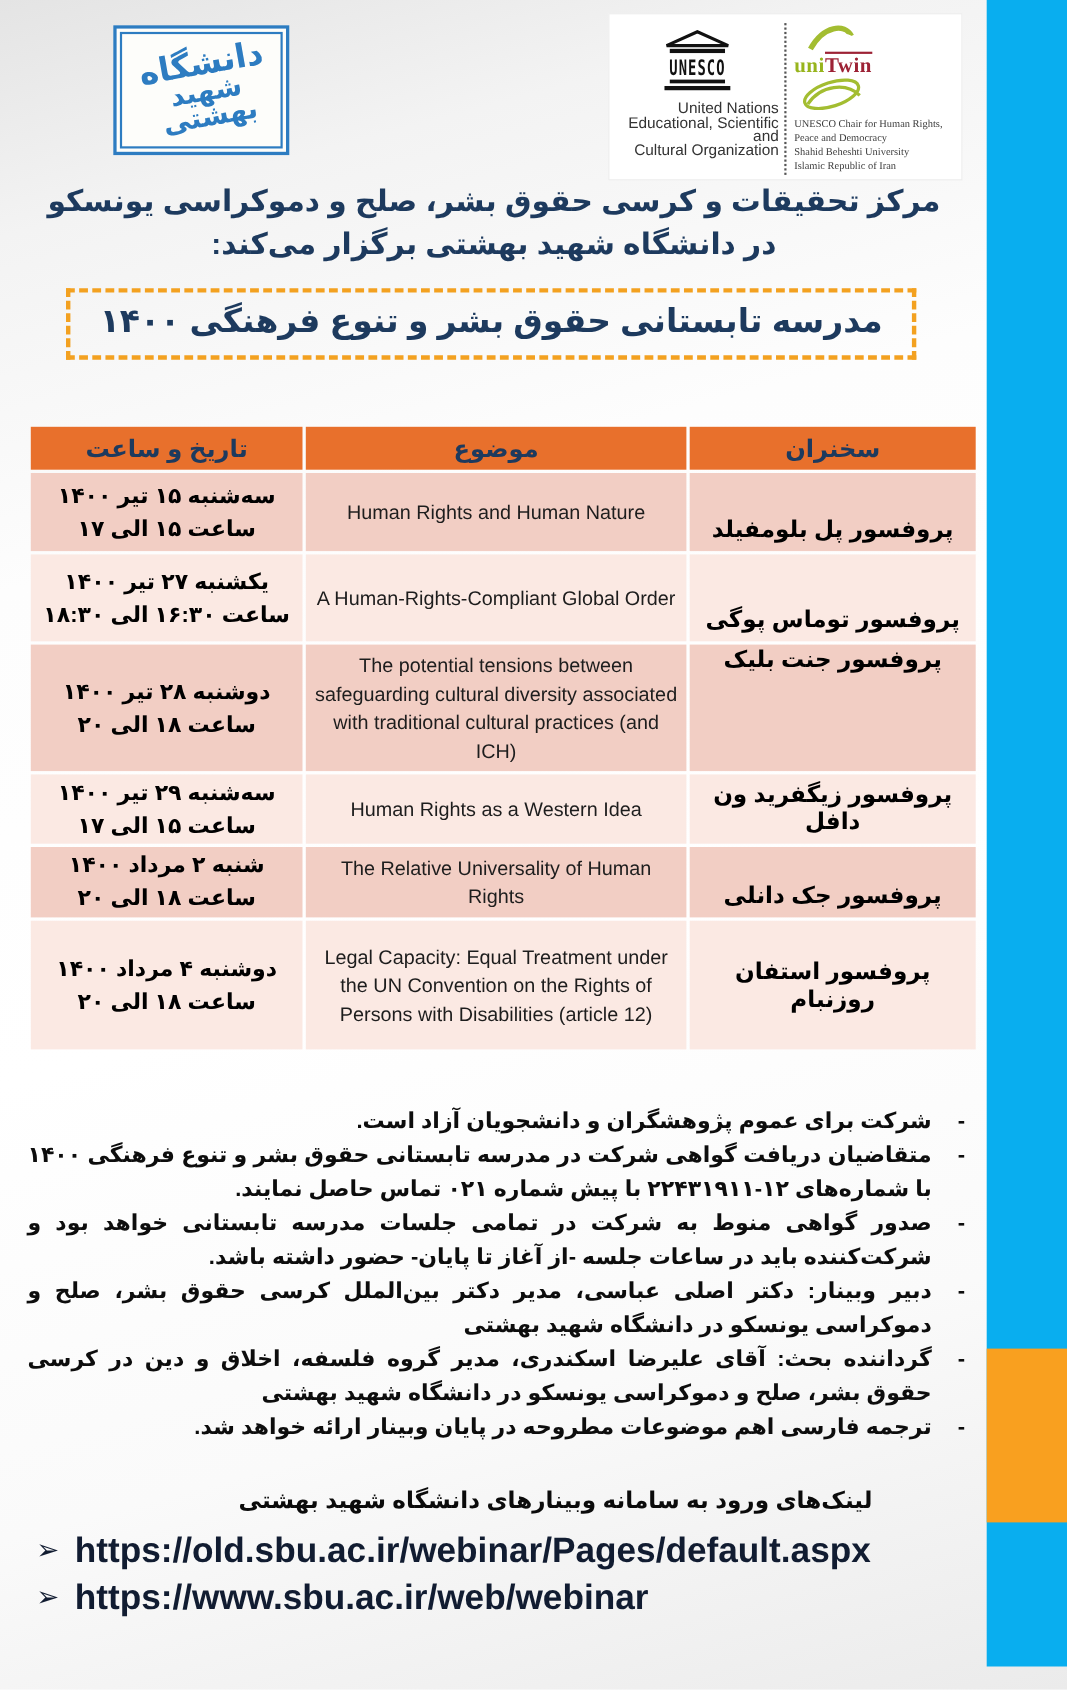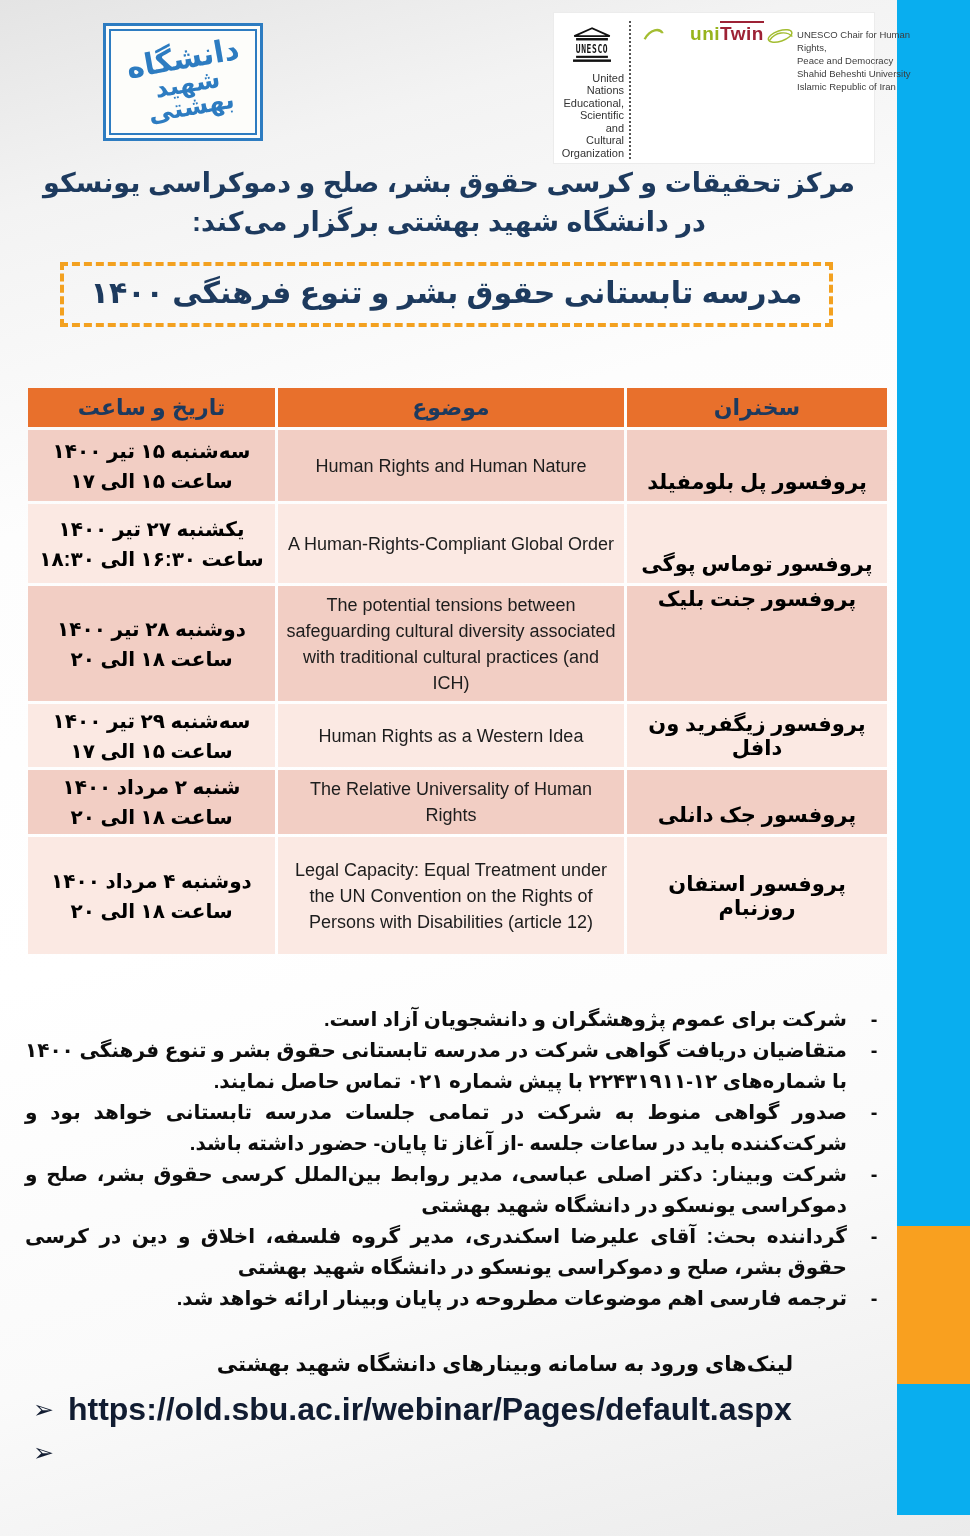--- a/index.html
+++ b/index.html
@@ -23,22 +23,22 @@
     transform:rotate(-10deg) translateX(4px); }
   #sbu-logo .cal .l1 { font-size:30px; }
   #sbu-logo .cal .l2, #sbu-logo .cal .l3 { font-size:25px; }
 
   
   #unesco-box { left:553px; top:12px; width:322px; height:152px; background:#ffffff;
     border:1px solid #ececec; box-sizing:border-box; display:flex; padding:8px 6px 4px 6px; }
   .ucol-left { width:148px; display:flex; flex-direction:column; align-items:flex-end; }
   .ucol-left svg { margin:6px auto 0 auto; display:block; }
   .udivider { border-left:2px dotted #555; margin:0 7px 0 5px; }
-  .ucol-right { flex:1; display:flex; align-items:flex-start; }
-  .ucap { font-size:11px; line-height:12.5px; color:#333; text-align:right; width:100%; margin-top:9px; }
+  .ucol-right { flex:1; display:flex; flex-direction:column; align-items:flex-start;font-family:Liberation Serif, serif; }
+  .ucap { font-size:14px; line-height:12.5px; color:#333; text-align:right; width:100%; margin-top:9px; }
   .ucap2 { font-size:9.5px; line-height:13px; color:#3d3d3d; text-align:left; width:100%; margin-top:7px; }
   .unitwin-word { font-size:19px; font-weight:bold; letter-spacing:0.5px; margin-top:2px; }
   .unitwin-word .uni { color:#97b41c; }
   .unitwin-word .twin { color:#9d2235; border-top:2px solid #9d2235; padding-top:0px; }
 
   
   #intro { left:0; top:164px; width:898px; text-align:center; direction:rtl;
     color:#1d3a5e; font-weight:bold; font-size:27px; line-height:39px; }
 
   
@@ -215,36 +215,37 @@
     <div class="note">
       <div class="dash">-</div>
       <div class="txt">متقاضیان دریافت گواهی شرکت در مدرسه تابستانی حقوق بشر و تنوع فرهنگی ۱۴۰۰ با شماره‌های ۱۲-۲۲۴۳۱۹۱۱ با پیش شماره ۰۲۱ تماس حاصل نمایند.</div>
     </div>
     <div class="note">
       <div class="dash">-</div>
       <div class="txt">صدور گواهی منوط به شرکت در تمامی جلسات مدرسه تابستانی خواهد بود و شرکت‌کننده باید در ساعات جلسه -از آغاز تا پایان- حضور داشته باشد.</div>
     </div>
     <div class="note">
       <div class="dash">-</div>
-      <div class="txt">شرکت وبینار: دکتر اصلی عباسی، مدیر روابط بین‌الملل کرسی حقوق بشر، صلح و دموکراسی یونسکو در دانشگاه شهید بهشتی</div>
+      <div class="txt">دبیر وبینار: دکتر اصلی عباسی، مدیر دکتر بین‌الملل کرسی حقوق بشر، صلح و دموکراسی یونسکو در دانشگاه شهید بهشتی</div>
     </div>
     <div class="note">
       <div class="dash">-</div>
       <div class="txt">گرداننده بحث: آقای علیرضا اسکندری، مدیر گروه فلسفه، اخلاق و دین در کرسی حقوق بشر، صلح و دموکراسی یونسکو در دانشگاه شهید بهشتی</div>
     </div>
     <div class="note">
       <div class="dash">-</div>
       <div class="txt">ترجمه فارسی اهم موضوعات مطروحه در پایان وبینار ارائه خواهد شد.</div>
     </div>
   </div>
 
   <div id="links-heading" class="abs">لینک‌های ورود به سامانه وبینارهای دانشگاه شهید بهشتی</div>
   <div id="links" class="abs">
     <div class="link-row">
       <span class="arrow">➢</span>
       <span>https://old.sbu.ac.ir/webinar/Pages/default.aspx</span>
     </div>
     <div class="link-row">
       <span class="arrow">➢</span>
+      <span>https://www.sbu.ac.ir/web/webinar</span>
     </div>
   </div>
 
 </div>
 
 </body></html>

